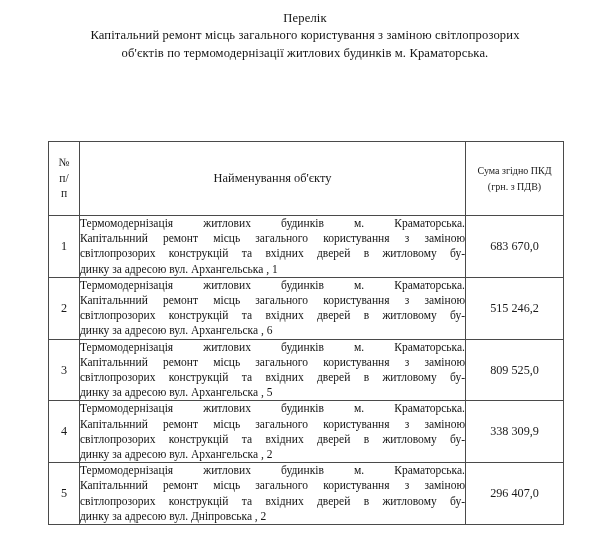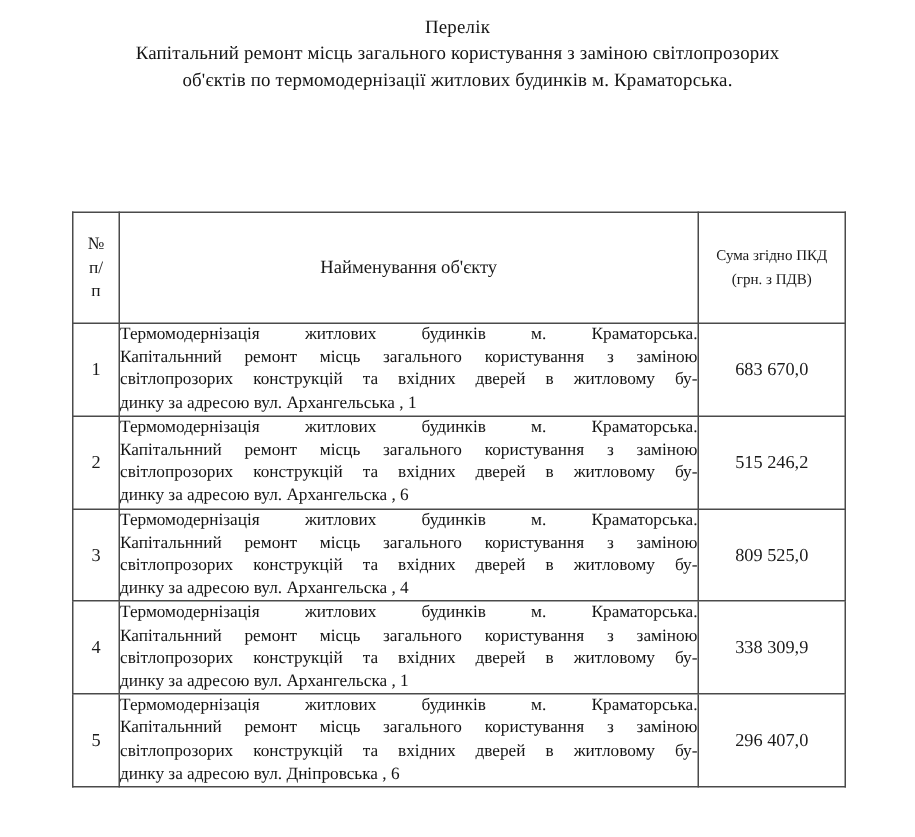--- a/index.html
+++ b/index.html
@@ -182,47 +182,47 @@
         <td class="row-sum">515 246,2</td>
       </tr>
 
       <tr>
         <td class="row-num">3</td>
         <td class="row-name">
           <p class="obj-text">
             <span class="ln">Термомодернізація житлових будинків м. Краматорська.</span>
             <span class="ln">Капітальнний ремонт місць загального користування з заміною</span>
             <span class="ln">світлопрозорих конструкцій та вхідних дверей в житловому бу-</span>
-            <span class="ln-last">динку за адресою вул. Архангельска , 4</span>
+            <span class="ln-last">динку за адресою вул. Архангельска , 5</span>
           </p>
         </td>
         <td class="row-sum">809 525,0</td>
       </tr>
 
       <tr>
         <td class="row-num">4</td>
         <td class="row-name">
           <p class="obj-text">
             <span class="ln">Термомодернізація житлових будинків м. Краматорська.</span>
             <span class="ln">Капітальнний ремонт місць загального користування з заміною</span>
             <span class="ln">світлопрозорих конструкцій та вхідних дверей в житловому бу-</span>
-            <span class="ln-last">динку за адресою вул. Архангельска , 1</span>
+            <span class="ln-last">динку за адресою вул. Архангельска , 2</span>
           </p>
         </td>
         <td class="row-sum">338 309,9</td>
       </tr>
 
       <tr>
         <td class="row-num">5</td>
         <td class="row-name">
           <p class="obj-text">
             <span class="ln">Термомодернізація житлових будинків м. Краматорська.</span>
             <span class="ln">Капітальнний ремонт місць загального користування з заміною</span>
             <span class="ln">світлопрозорих конструкцій та вхідних дверей в житловому бу-</span>
-            <span class="ln-last">динку за адресою вул. Дніпровська , 6</span>
+            <span class="ln-last">динку за адресою вул. Дніпровська , 2</span>
           </p>
         </td>
         <td class="row-sum">296 407,0</td>
       </tr>
 
     </tbody>
   </table>
 
 </div>
 

